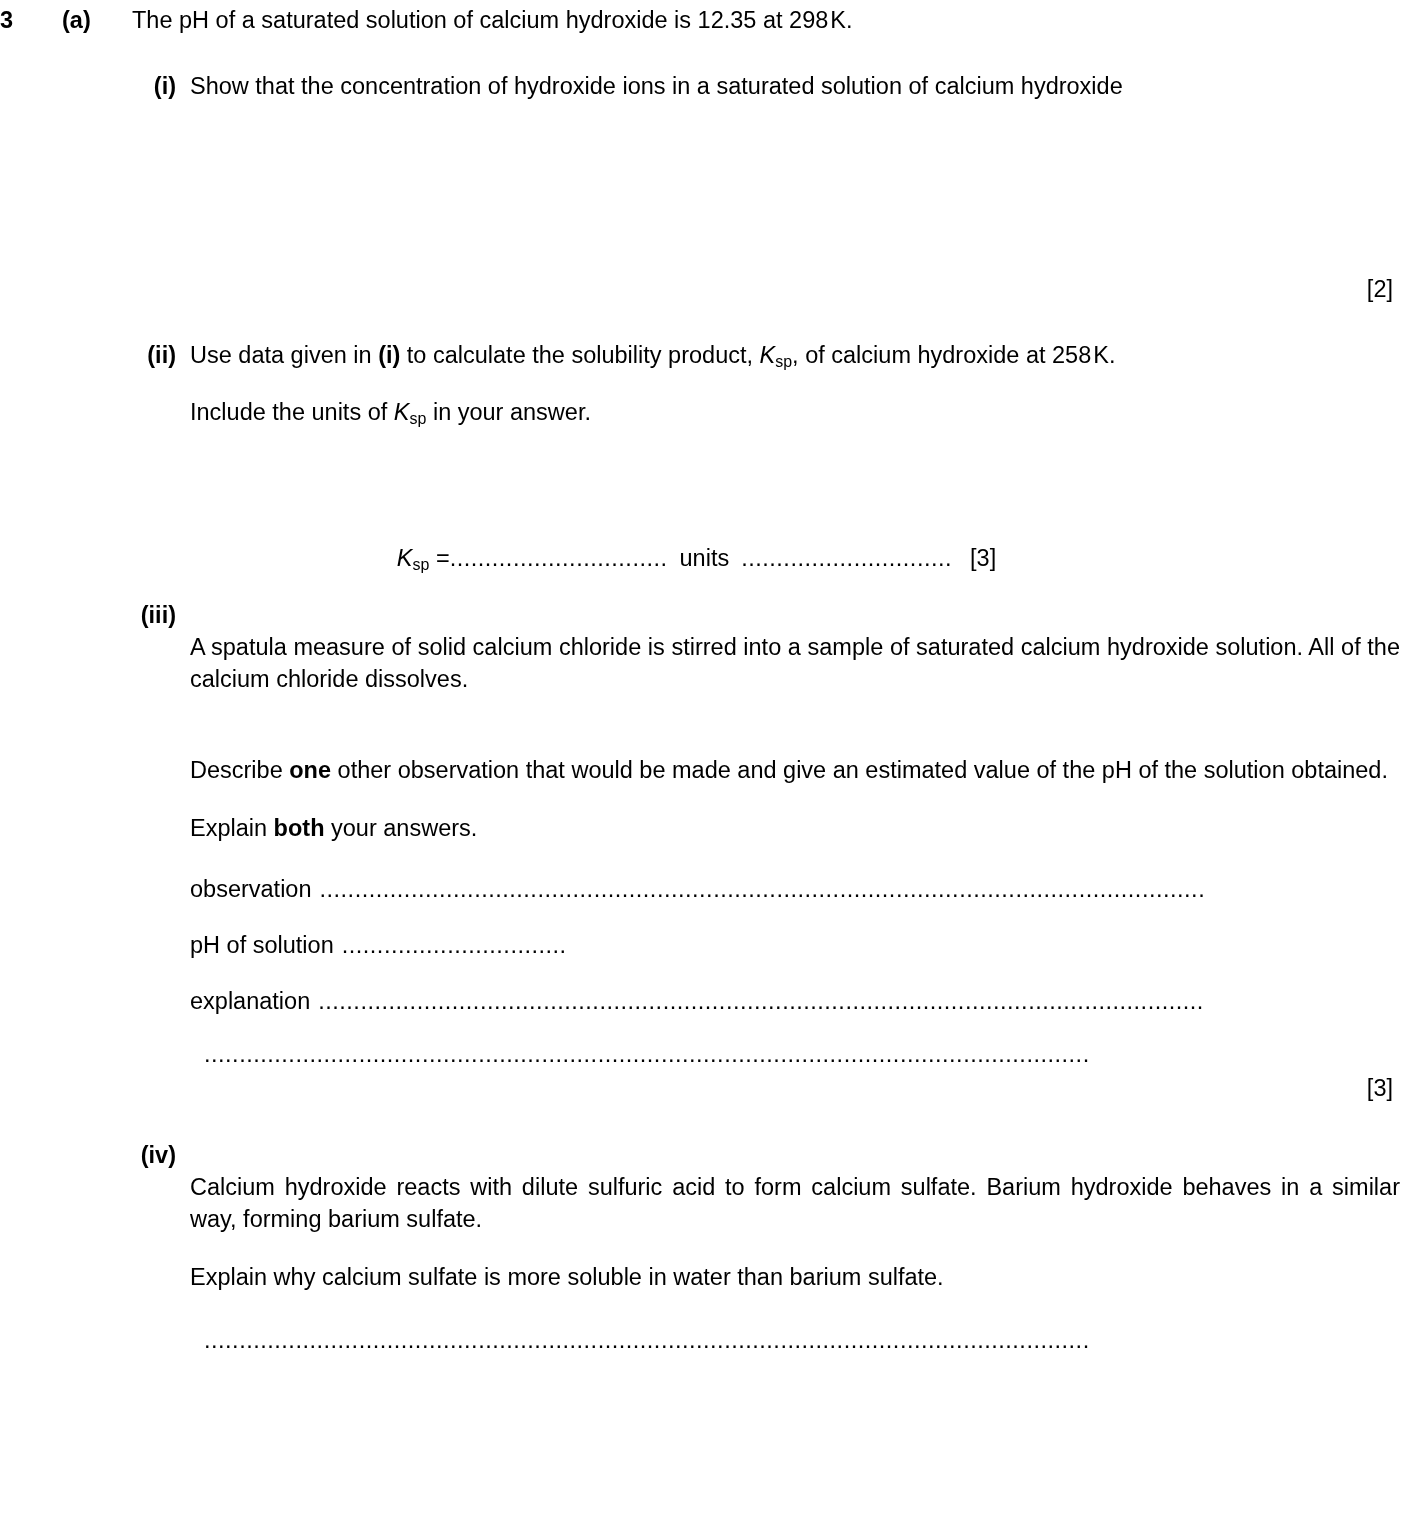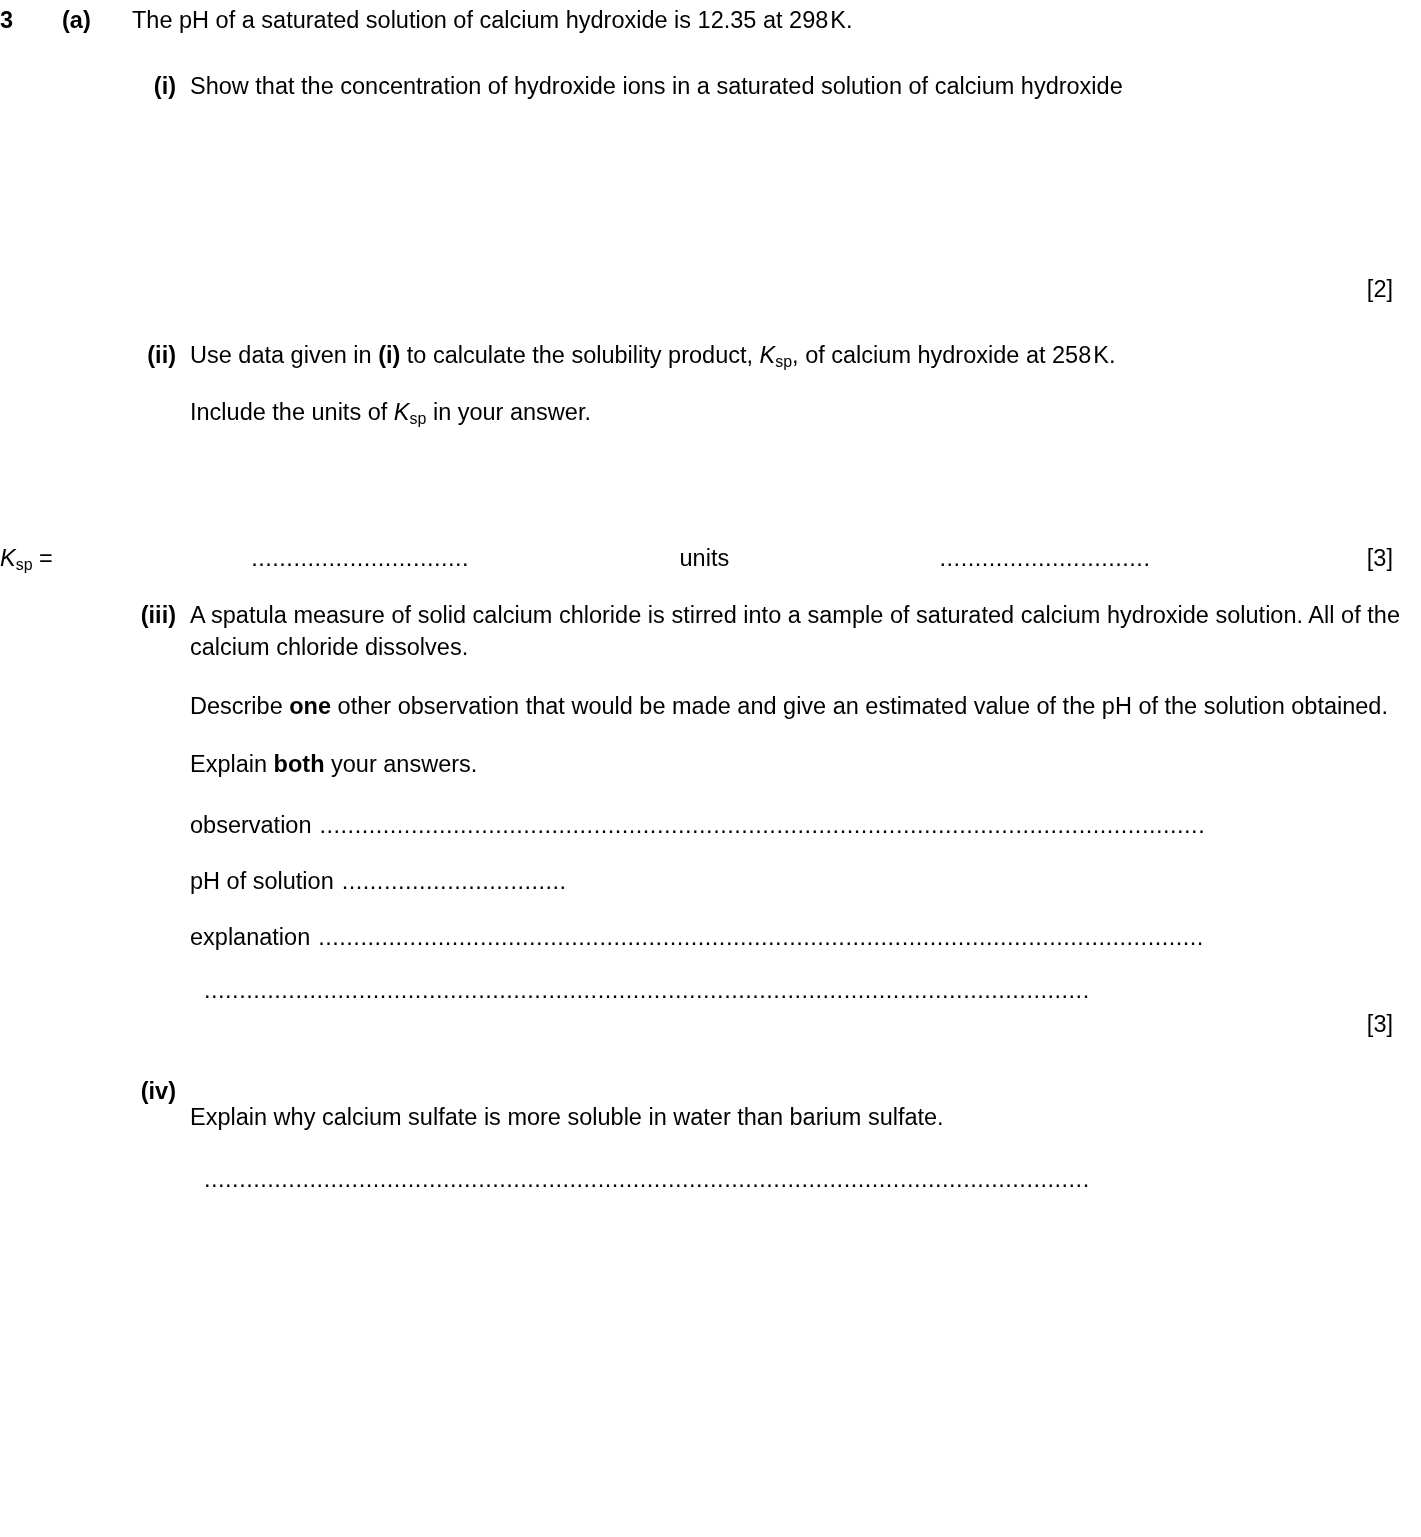--- a/index.html
+++ b/index.html
@@ -48,20 +48,21 @@
     padding-right: 14px;
     box-sizing: border-box;
   }
   .col-body {
     flex: 1 1 auto;
     padding-right: 21px;
   }
   .justify {
     text-align: justify;
     text-align-last: left;
+    margin-top: 32px;
   }
 
   sub {
     font-size: 0.68em;
     vertical-align: -0.28em;
   }
   sup {
     font-size: 0.68em;
     vertical-align: 0.45em;
   }
@@ -82,21 +83,21 @@
   .gap-m  { height: 34px; }
   .gap-s  { height: 22px; }
 
   .answer-line {
     letter-spacing: 0.5px;
     white-space: nowrap;
     overflow: hidden;
   }
   .ksp-line {
     display: flex;
-    justify-content: space-between;
+    justify-content: center;
     align-items: baseline;
   }
   .ksp-line .seg { white-space: nowrap; }
   .label-inline { white-space: nowrap; }
   .row-inline {
     display: flex;
     align-items: center;
     overflow: hidden;
   }
   .row-inline .dotrun {
@@ -200,20 +201,21 @@
   </div>
 
   <div class="marks" style="margin-top:2px;">[3]</div>
 
   <div class="gap-m"></div>
 
   <div class="q-row">
     <div class="col-qnum"></div>
     <div class="col-roman">(iv)</div>
     <div class="col-body">
+      <div class="justify">Calcium hydroxide reacts with dilute sulfuric acid to form calcium sulfate. Barium hydroxide behaves in a similar way, forming barium sulfate.</div>
       <div style="height:26px"></div>
       <div>Explain why calcium sulfate is more soluble in water than barium sulfate.</div>
       <div style="height:30px"></div>
       <div class="answer-line" style="padding-left:14px;">..............................................................................................................................</div>
     </div>
   </div>
 
 </div>
 
 </body></html>

